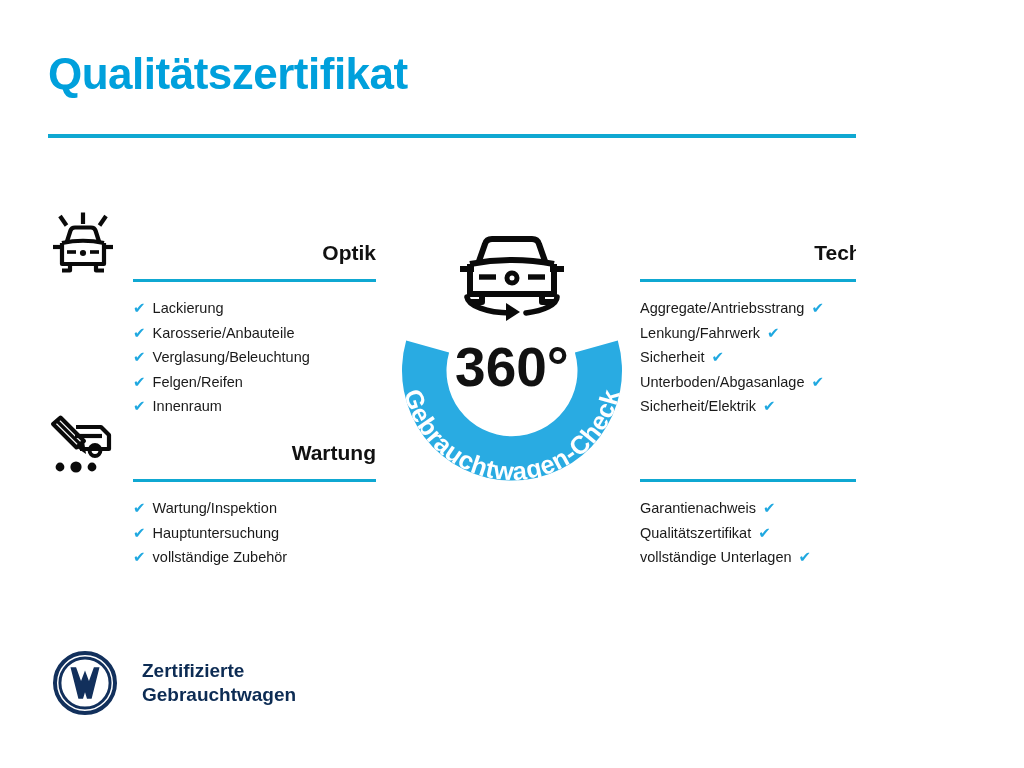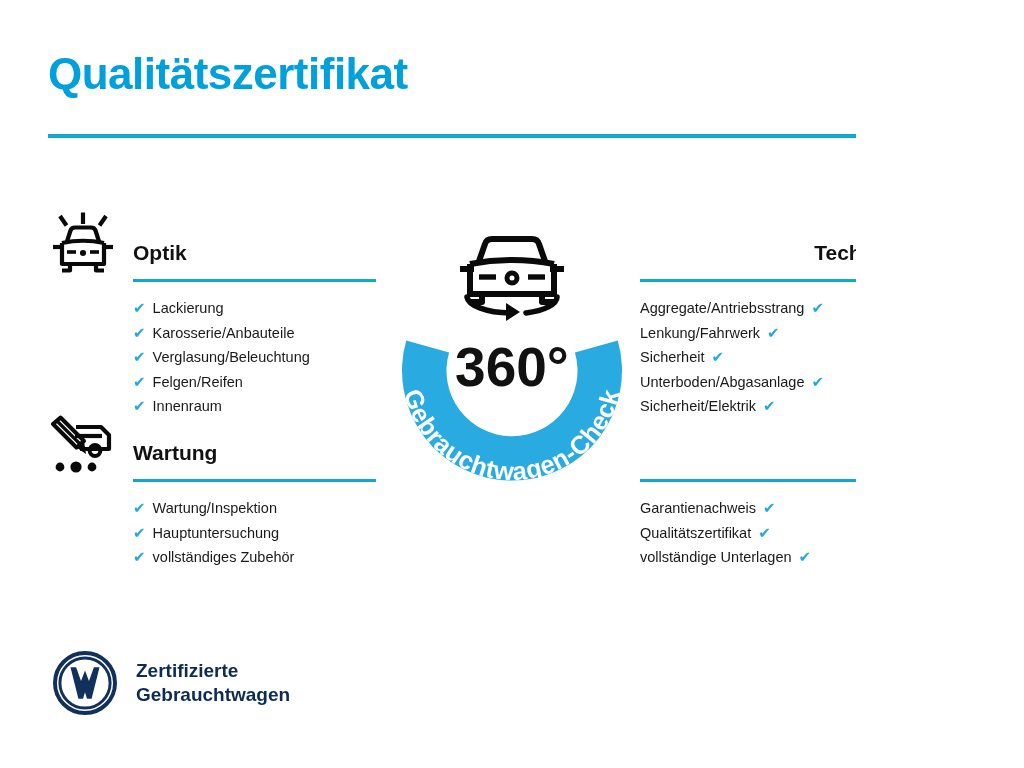--- a/index.html
+++ b/index.html
@@ -79,21 +79,21 @@
     align-items: baseline;
   }
   .check {
     color: #1fa8e0;
     font-size: 15px;
     font-weight: 700;
     line-height: 23.5px;
   }
 
   
-  .sect-left .section-title { text-align: left; }
+  .sect-left .section-title { text-align: right; }
   .sect-left .item { justify-content: flex-start; }
   .sect-left .check { margin-right: 7px; }
 
   
   .sect-right .section-title { text-align: right; }
   .sect-right .item { justify-content: flex-start; }
   .sect-right .check { margin-left: 7px; }
 
   
   #sect-optik    { left: 133px; top: 238px; width: 243px; }
@@ -123,21 +123,21 @@
   
   #footer-logo {
     position: absolute;
     left: 52px;
     top: 650px;
     display: flex;
     align-items: center;
   }
   .vw-mark { width: 66px; height: 66px; display: block; }
   .brand-text {
-    margin-left: 18px;
+    margin-left: 24px;
     color: #0d2c54;
     font-size: 19px;
     font-weight: 700;
     line-height: 24px;
     white-space: nowrap;
   }
 </style>
 </head>
 <body>
 
@@ -248,21 +248,21 @@
       <li class="item">
         <span class="check">✔</span>
         <span>Wartung/Inspektion</span>
       </li>
       <li class="item">
         <span class="check">✔</span>
         <span>Hauptuntersuchung</span>
       </li>
       <li class="item">
         <span class="check">✔</span>
-        <span>vollständiges Zubehör</span>
+        <span>vollständige Zubehör</span>
       </li>
     </ul>
   </div>
 
   <div class="section sect-right" id="sect-technik">
     <div class="section-head">
       <div class="section-title">Technik</div>
       <div class="section-rule"></div>
     </div>
     <ul class="item-list">

